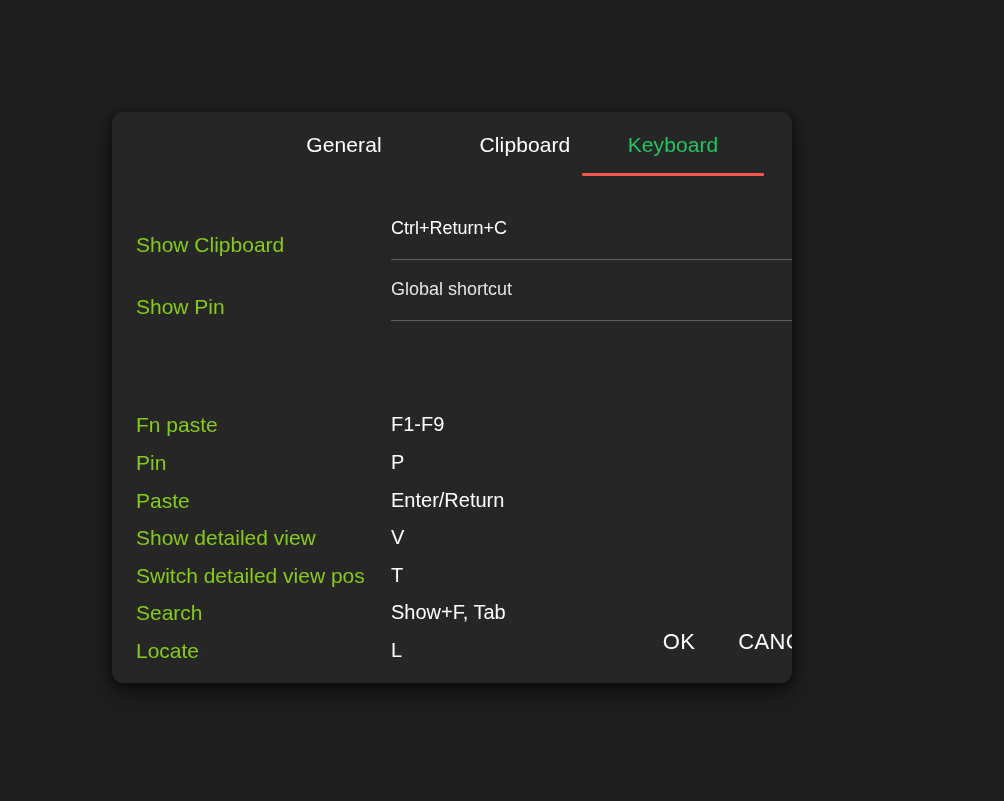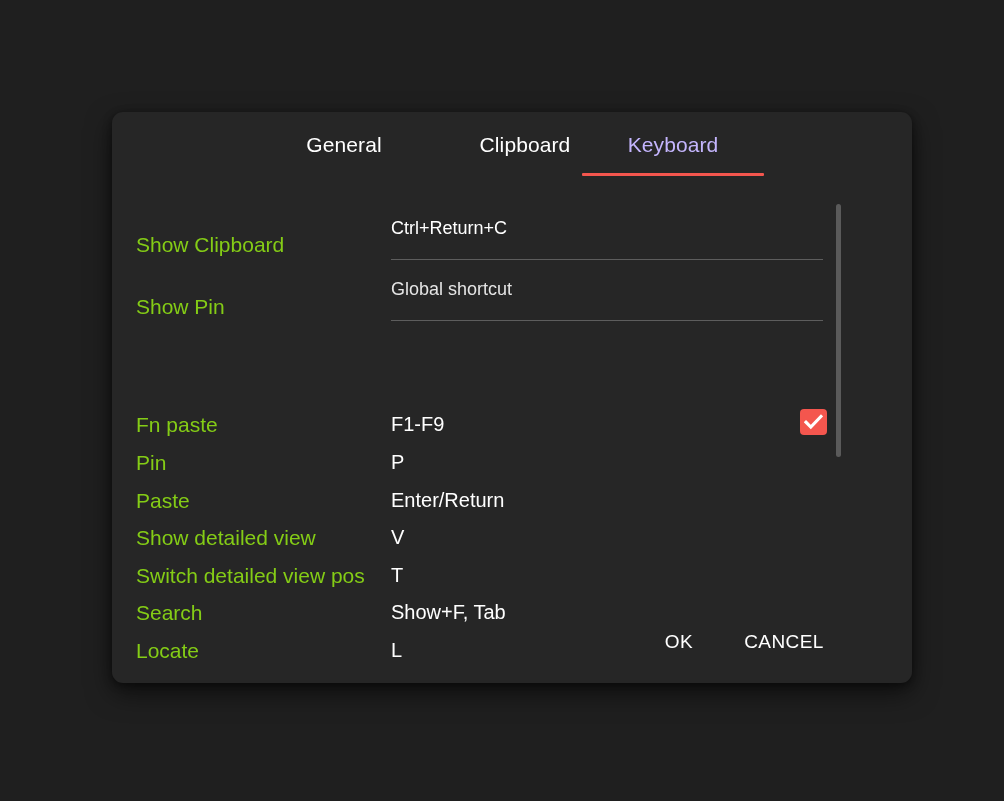--- a/index.html
+++ b/index.html
@@ -14,21 +14,21 @@
     overflow: hidden;
     position: relative;
     -webkit-font-smoothing: antialiased;
   }
 
   
   #dialog {
     position: absolute;
     left: 112px;
     top: 112px;
-    width: 800px;
+    width: 680px;
     height: 571px;
     background: #262626;
     border-radius: 11px;
     box-shadow: 0 10px 26px rgba(0,0,0,0.55), 0 2px 8px rgba(0,0,0,0.45);
     overflow: hidden;
   }
 
   
   #tabbar {
     position: absolute;
@@ -45,21 +45,21 @@
     align-items: flex-start;
     justify-content: center;
     padding-top: 21px;
     box-sizing: border-box;
     font-size: 21px;
     letter-spacing: 0.1px;
     color: #ffffff;
     cursor: pointer;
     user-select: none;
   }
-  .tab.active { color: #c4b5fd; }
+  .tab.active { color: #22c55e; }
   .tab .tab-underline {
     position: absolute;
     left: 0;
     bottom: 2px;
     width: 100%;
     height: 3px;
     background: #f4564e;
     border-radius: 1px;
   }
   #tab-general   { left: 141px; width: 182px; }
@@ -160,21 +160,21 @@
     width: 100%;
     height: 68px;
   }
   .dlg-btn {
     position: absolute;
     top: 10px;
     height: 34px;
     display: flex;
     align-items: center;
     justify-content: center;
-    font-size: 19px;
+    font-size: 22px;
     color: #ffffff;
     letter-spacing: 0.4px;
     cursor: pointer;
     user-select: none;
     background: transparent;
     border: none;
     font-family: "Liberation Sans", sans-serif;
     padding: 0;
   }
   #btn-ok     { left: 543px; width: 48px; }

